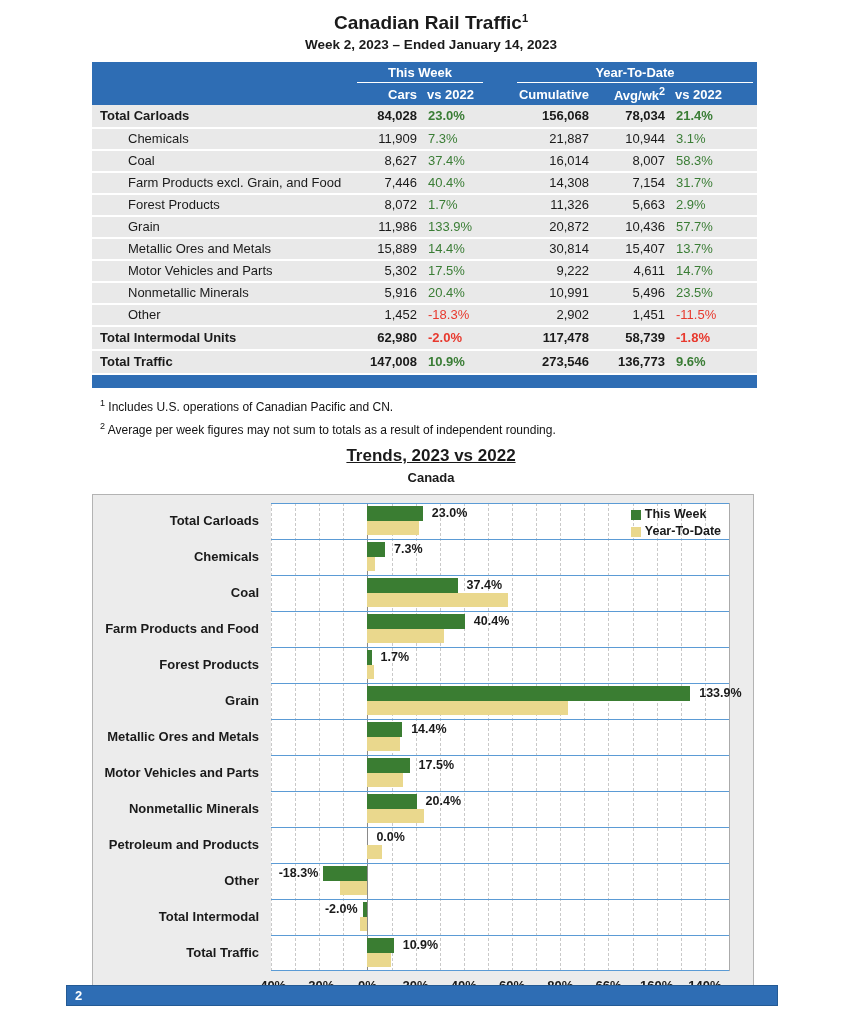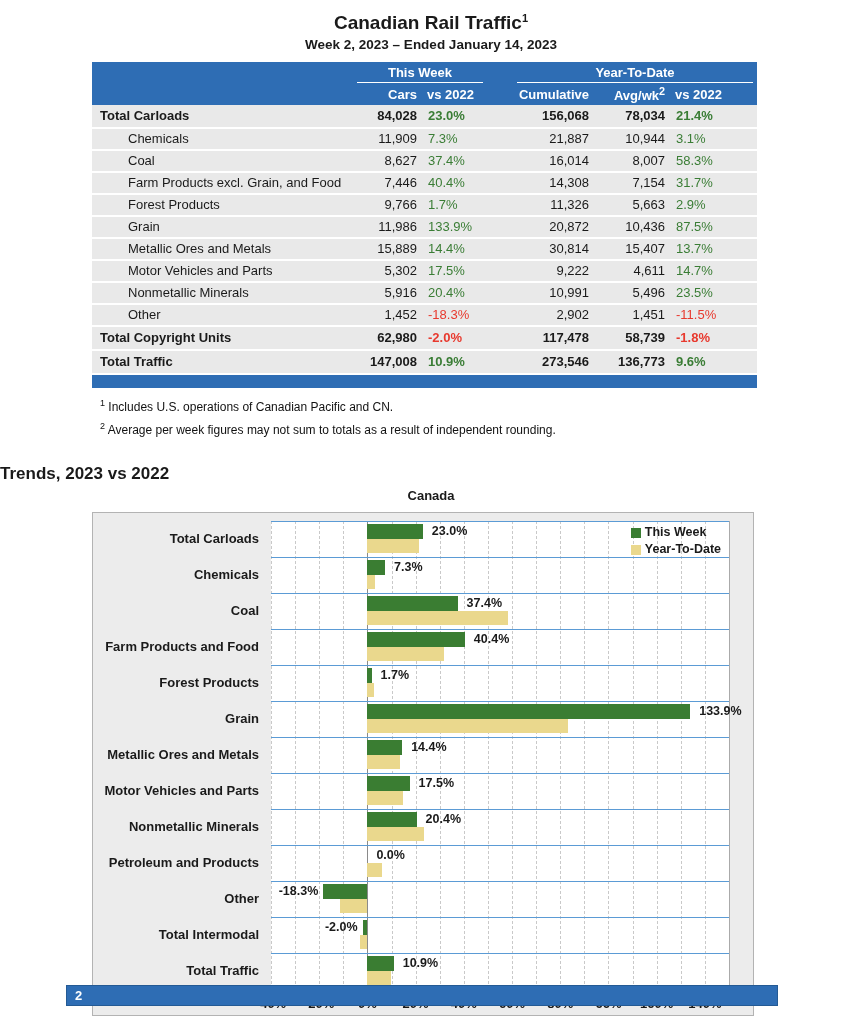--- a/index.html
+++ b/index.html
@@ -31,21 +31,21 @@
   tr.sub td.label{padding-left:36px;}
   td.pct.pos{color:#3A7D35;} td.pct.neg{color:#E8392E;}
   .table-endbar{width:665px;height:13px;background:#2E6DB4;margin-left:92px;}
 
   
   .footnotes{margin:8px 0 0 100px;font-size:12px;color:#111;}
   .footnote{margin-bottom:4px;line-height:15px;}
   .footnote sup{font-size:9px;}
 
   
-  .chart-title{font-weight:bold;font-size:17px;margin-top:26px;}
+  .chart-title{text-align:center;font-weight:bold;font-size:17px;margin-top:8px;text-decoration:underline;}
   .chart-subtitle{text-align:center;font-weight:bold;font-size:13px;margin-top:4px;}
   .chart-box{margin:9px 0 0 92px;width:662px;height:504px;background:#ECECEC;
              border:1px solid #b3b3b3;box-sizing:border-box;}
   .chart-inner{display:flex;padding-top:8px;}
   .cat-col{width:178px;flex:none;}
   .cat-label{height:36px;display:flex;align-items:center;justify-content:flex-end;
              padding-right:12px;font-weight:bold;font-size:13px;box-sizing:border-box;
              text-align:right;line-height:14px;}
   .plot{position:relative;width:458px;height:468px;background:#fff;flex:none;
         border-right:1px solid #aaa;}
@@ -140,35 +140,35 @@
             <td class="label">Farm Products excl. Grain, and Food</td>
             <td class="num">7,446</td>
             <td class="pct pos">40.4%</td>
             <td class="gap"></td>
             <td class="num">14,308</td>
             <td class="num">7,154</td>
             <td class="pct last pos">31.7%</td>
           </tr>
           <tr class="sub">
             <td class="label">Forest Products</td>
-            <td class="num">9,766</td>
+            <td class="num">8,072</td>
             <td class="pct pos">1.7%</td>
             <td class="gap"></td>
             <td class="num">11,326</td>
             <td class="num">5,663</td>
             <td class="pct last pos">2.9%</td>
           </tr>
           <tr class="sub">
             <td class="label">Grain</td>
             <td class="num">11,986</td>
             <td class="pct pos">133.9%</td>
             <td class="gap"></td>
             <td class="num">20,872</td>
             <td class="num">10,436</td>
-            <td class="pct last pos">87.5%</td>
+            <td class="pct last pos">57.7%</td>
           </tr>
           <tr class="sub">
             <td class="label">Metallic Ores and Metals</td>
             <td class="num">15,889</td>
             <td class="pct pos">14.4%</td>
             <td class="gap"></td>
             <td class="num">30,814</td>
             <td class="num">15,407</td>
             <td class="pct last pos">13.7%</td>
           </tr>
@@ -193,21 +193,21 @@
           <tr class="sub">
             <td class="label">Other</td>
             <td class="num">1,452</td>
             <td class="pct neg">-18.3%</td>
             <td class="gap"></td>
             <td class="num">2,902</td>
             <td class="num">1,451</td>
             <td class="pct last neg">-11.5%</td>
           </tr>
           <tr class="total">
-            <td class="label">Total Copyright Units</td>
+            <td class="label">Total Intermodal Units</td>
             <td class="num">62,980</td>
             <td class="pct neg">-2.0%</td>
             <td class="gap"></td>
             <td class="num">117,478</td>
             <td class="num">58,739</td>
             <td class="pct last neg">-1.8%</td>
           </tr>
           <tr class="total">
             <td class="label">Total Traffic</td>
             <td class="num">147,008</td>

